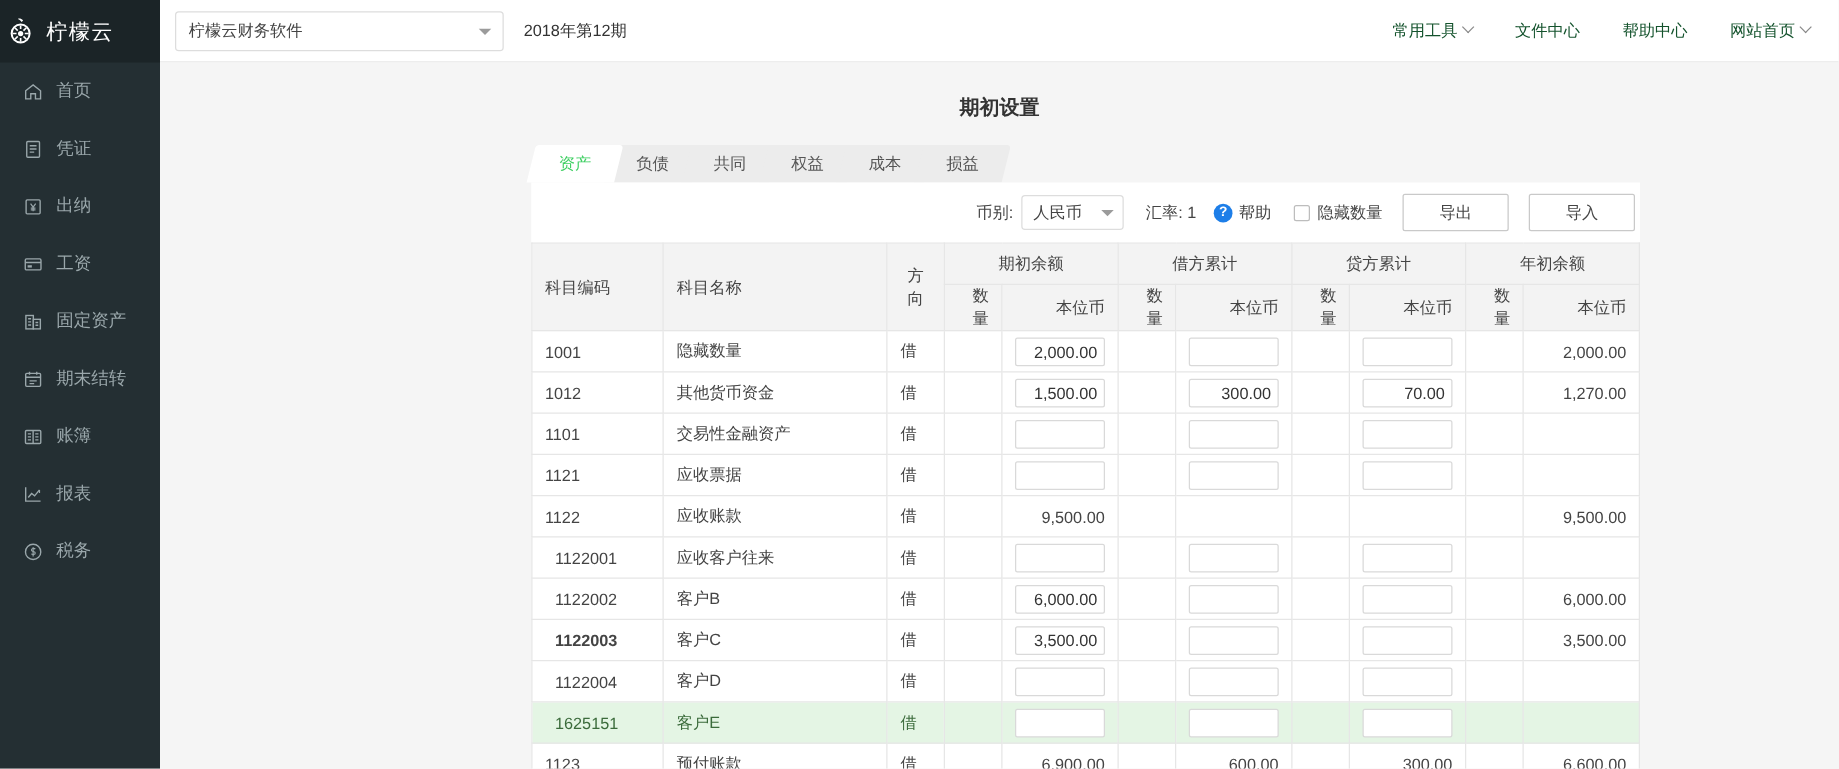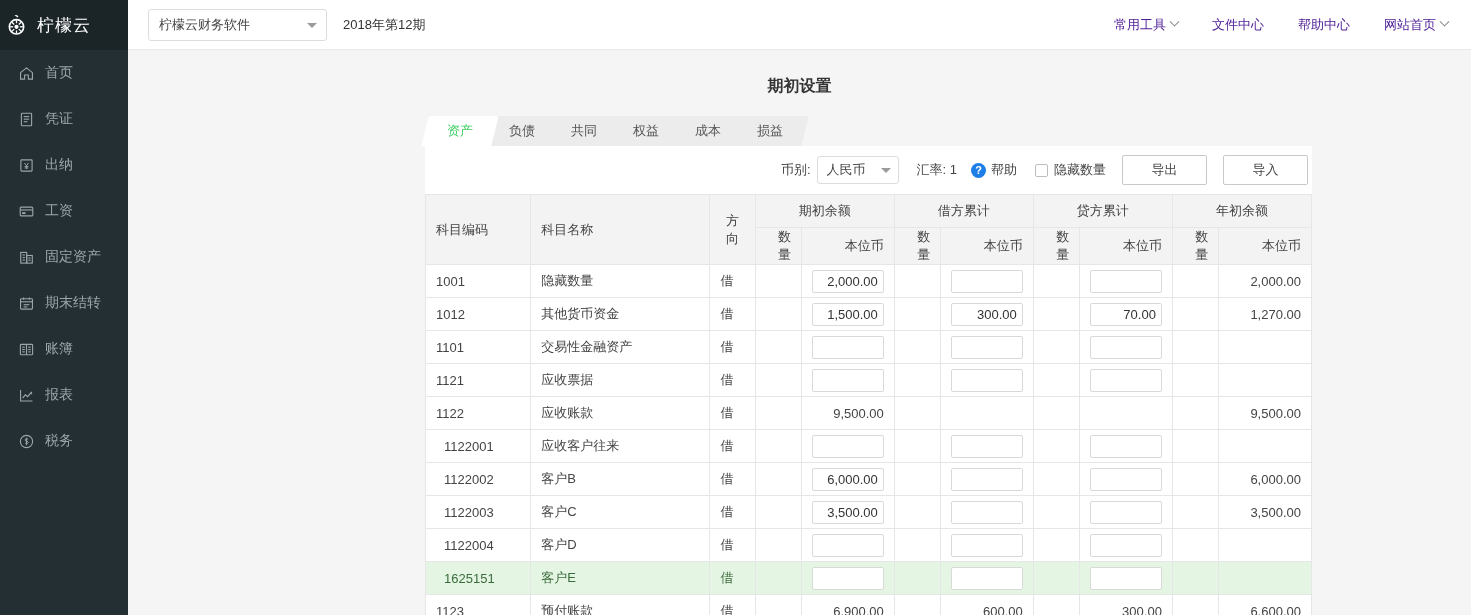--- a/index.html
+++ b/index.html
@@ -43,41 +43,41 @@
 
   
   .topbar {
     position: absolute; left: 128px; top: 0;
     width: 1343px; height: 50px;
     background: #fff; border-bottom: 1px solid #e8e8e8;
     display: flex; align-items: center;
   }
   .company-select {
     position: relative;
-    margin-left: 20px;
-    width: 179px; height: 32px;
+    margin-left: 12px;
+    width: 263px; height: 32px;
     border: 1px solid #ddd; border-radius: 3px;
     background: #fff;
     display: flex; align-items: center;
     padding: 0 24px 0 10px;
     font-size: 13px; color: #444;
     cursor: pointer;
   }
   .caret-down {
     position: absolute; right: 9px; top: 50%;
     margin-top: -2px;
     width: 0; height: 0;
     border-left: 5px solid transparent;
     border-right: 5px solid transparent;
     border-top: 5px solid #9b9b9b;
   }
   .period { margin-left: 16px; font-size: 13px; color: #333; }
   .topnav { margin-left: auto; display: flex; align-items: center; padding-right: 6px; }
   .topnav-item {
-    font-size: 13px; color: #4c1d95;
+    font-size: 13px; color: #14532d;
     padding: 0 17px;
     display: flex; align-items: center; gap: 5px;
     cursor: pointer; white-space: nowrap;
   }
   .chev {
     display: inline-block;
     width: 7px; height: 7px;
     border-right: 1.4px solid #888;
     border-bottom: 1.4px solid #888;
     transform: rotate(45deg) translate(-2px,-2px);
@@ -532,21 +532,21 @@
               <td class="num"></td>
               <td class="cell-in"><input class="inp" type="text" value="6,000.00" style=""></td>
               <td class="num"></td>
               <td class="cell-in"><input class="inp" type="text" style=""></td>
               <td class="num"></td>
               <td class="cell-in"><input class="inp" type="text" style=""></td>
               <td class="num"></td>
               <td class="num">6,000.00</td>
             </tr>
             <tr>
-              <td class="code" style="padding-left: 18px;">1122003</td>
+              <td class="code" style="padding-left: 18px; font-weight: bold;">1122003</td>
               <td class="name">客户C</td>
               <td class="dir">借</td>
               <td class="num"></td>
               <td class="cell-in"><input class="inp" type="text" value="3,500.00" style=""></td>
               <td class="num"></td>
               <td class="cell-in"><input class="inp" type="text" style=""></td>
               <td class="num"></td>
               <td class="cell-in"><input class="inp" type="text" style=""></td>
               <td class="num"></td>
               <td class="num">3,500.00</td>

